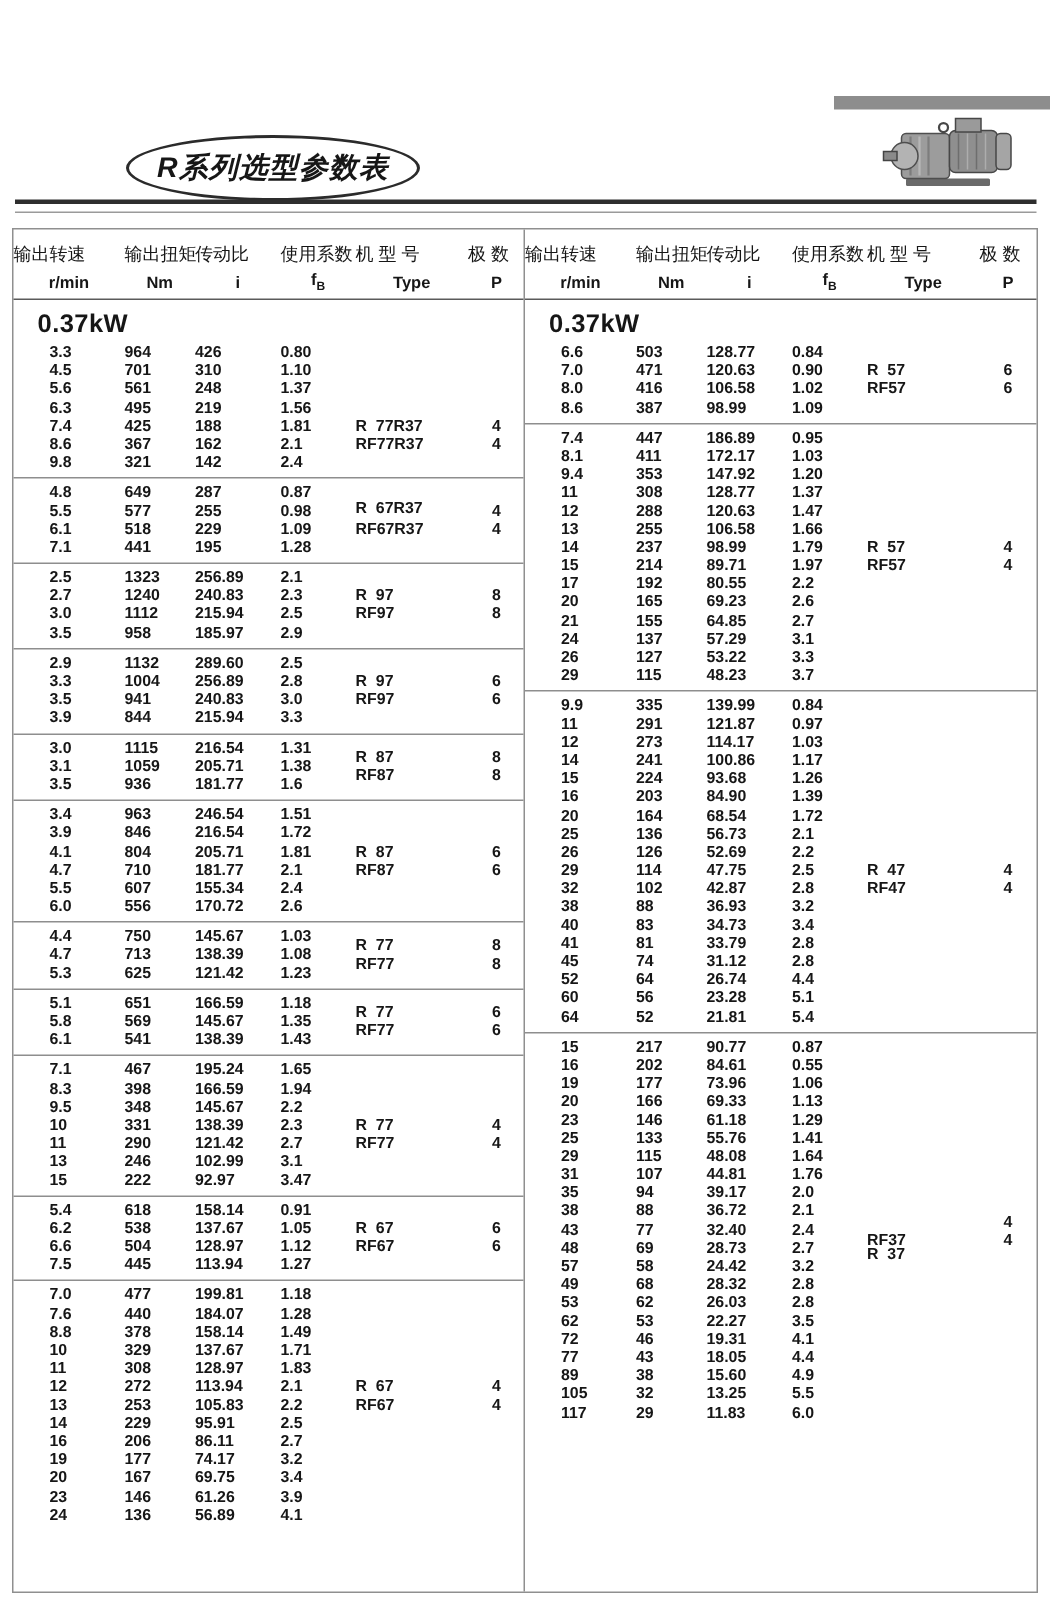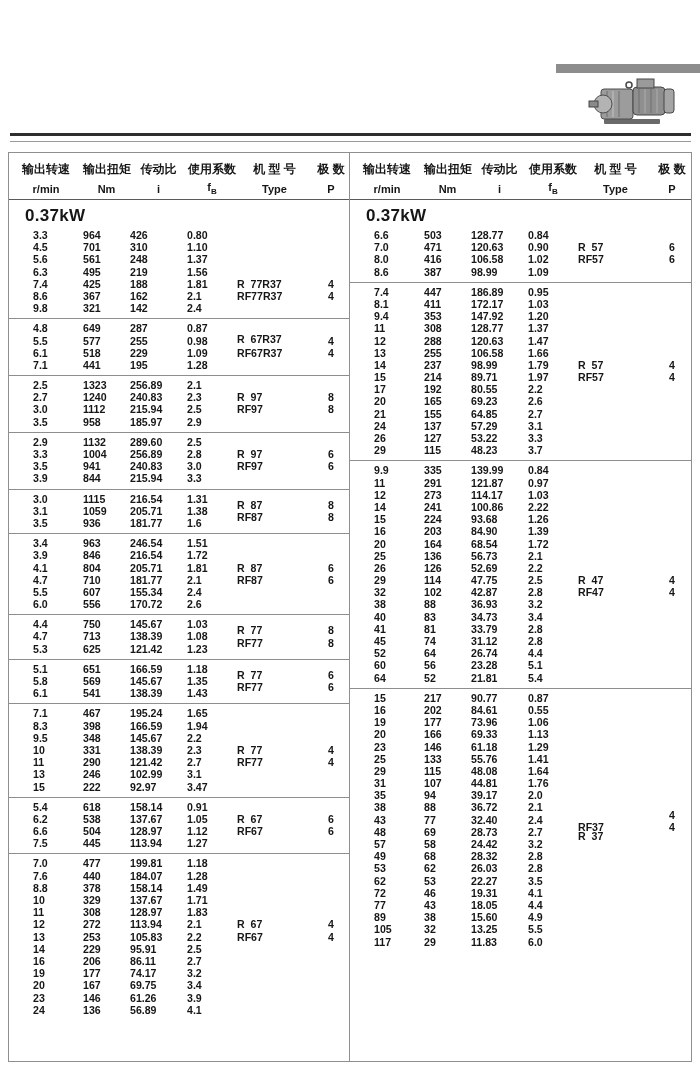--- a/index.html
+++ b/index.html
@@ -27,21 +27,21 @@
     position:absolute;left:8px;top:152px;width:684px;height:910px;
     border:1px solid #8f8f8f;display:flex;box-sizing:border-box;
   }
   .half{width:341px;box-sizing:border-box;}
   .half.left{border-right:1px solid #8f8f8f;}
   .half-header{height:47px;border-bottom:1px solid #5a5a5a;padding-top:7px;box-sizing:border-box;}
   .hdr-row,.hdr-units{
     display:grid;grid-template-columns:24px 50px 47px 57px 50px 75px 38px;
     height:19px;align-items:center;
   }
-  .hdr-row .h{font-size:12px;font-weight:bold;text-align:center;white-space:nowrap;}
+  .hdr-row .h{font-size:12px;font-weight:normal;text-align:left;white-space:nowrap;}
   .hdr-units .h{font-size:11px;font-weight:bold;text-align:center;}
   .h.h1{grid-column:1/3;}
   .h.h2{grid-column:3;}
   .h.h3{grid-column:4;}
   .h.h4{grid-column:5;}
   .h.h5{grid-column:6;}
   .h.h6{grid-column:7;}
   .h sub{font-size:8px;}
   
   .half-body{position:relative;padding-top:2px;}
@@ -84,20 +84,23 @@
     <rect x="45" y="11" width="32" height="28" rx="4" fill="#8f8f8f" stroke="#474747" stroke-width="1"></rect>
     <line x1="51" y1="13" x2="51" y2="37" stroke="#6e6e6e" stroke-width="1"></line>
     <line x1="57" y1="13" x2="57" y2="37" stroke="#adadad" stroke-width="1"></line>
     <line x1="63" y1="13" x2="63" y2="37" stroke="#6e6e6e" stroke-width="1"></line>
     <line x1="69" y1="13" x2="69" y2="37" stroke="#adadad" stroke-width="1"></line>
     <rect x="76" y="13" width="10" height="24" rx="3" fill="#a5a5a5" stroke="#474747" stroke-width="1"></rect>
     <rect x="49" y="3" width="17" height="9" fill="#9a9a9a" stroke="#474747" stroke-width="1"></rect>
     <circle cx="41" cy="9" r="3" fill="none" stroke="#474747" stroke-width="1.5"></circle>
   </svg>
 
+  <div class="title-oval">
+    <span>R系列选型参数表</span>
+  </div>
 
   <div class="rule"></div>
 
   <div class="table-frame">
 
     <div class="half left">
       <div class="half-header">
         <div class="hdr-row">
           <span class="h h1">输出转速</span>
           <span class="h h2">输出扭矩</span>
@@ -703,21 +706,21 @@
             <div class="row">
               <span class="c c-speed">12</span>
               <span class="c c-nm">273</span>
               <span class="c c-ratio">114.17</span>
               <span class="c c-fb">1.03</span>
             </div>
             <div class="row">
               <span class="c c-speed">14</span>
               <span class="c c-nm">241</span>
               <span class="c c-ratio">100.86</span>
-              <span class="c c-fb">2.22</span>
+              <span class="c c-fb">1.17</span>
             </div>
             <div class="row">
               <span class="c c-speed">15</span>
               <span class="c c-nm">224</span>
               <span class="c c-ratio">93.68</span>
               <span class="c c-fb">1.26</span>
             </div>
             <div class="row">
               <span class="c c-speed">16</span>
               <span class="c c-nm">203</span>

